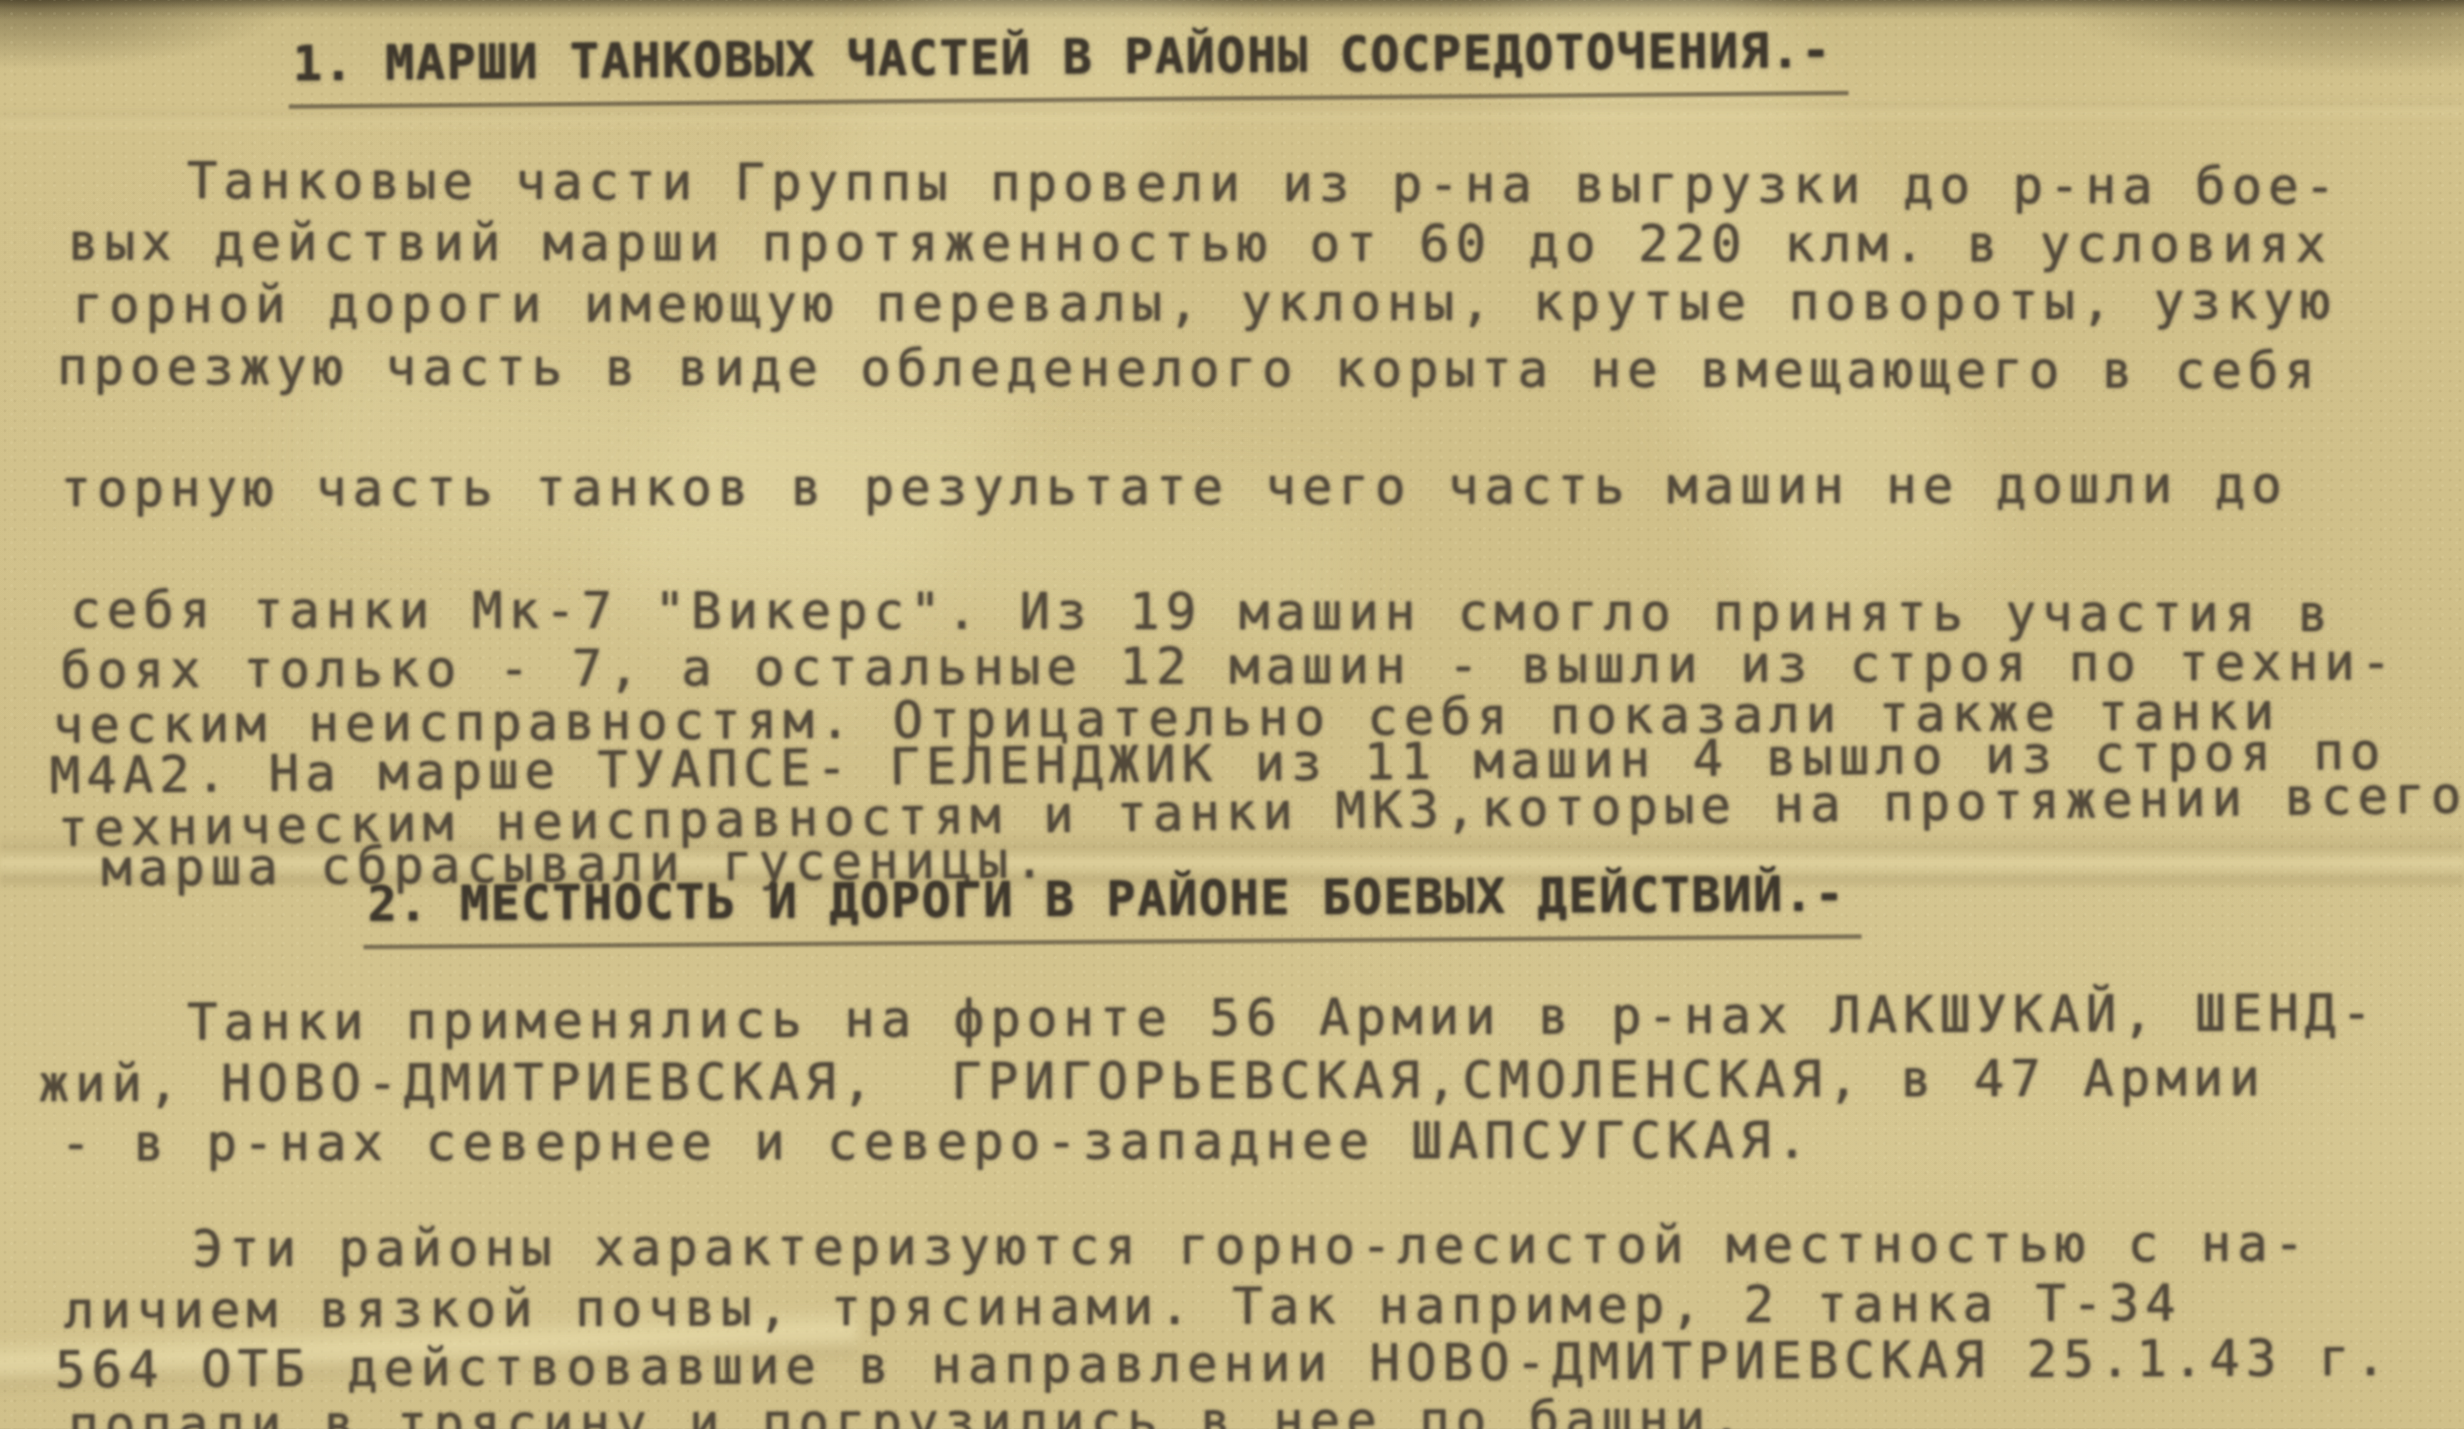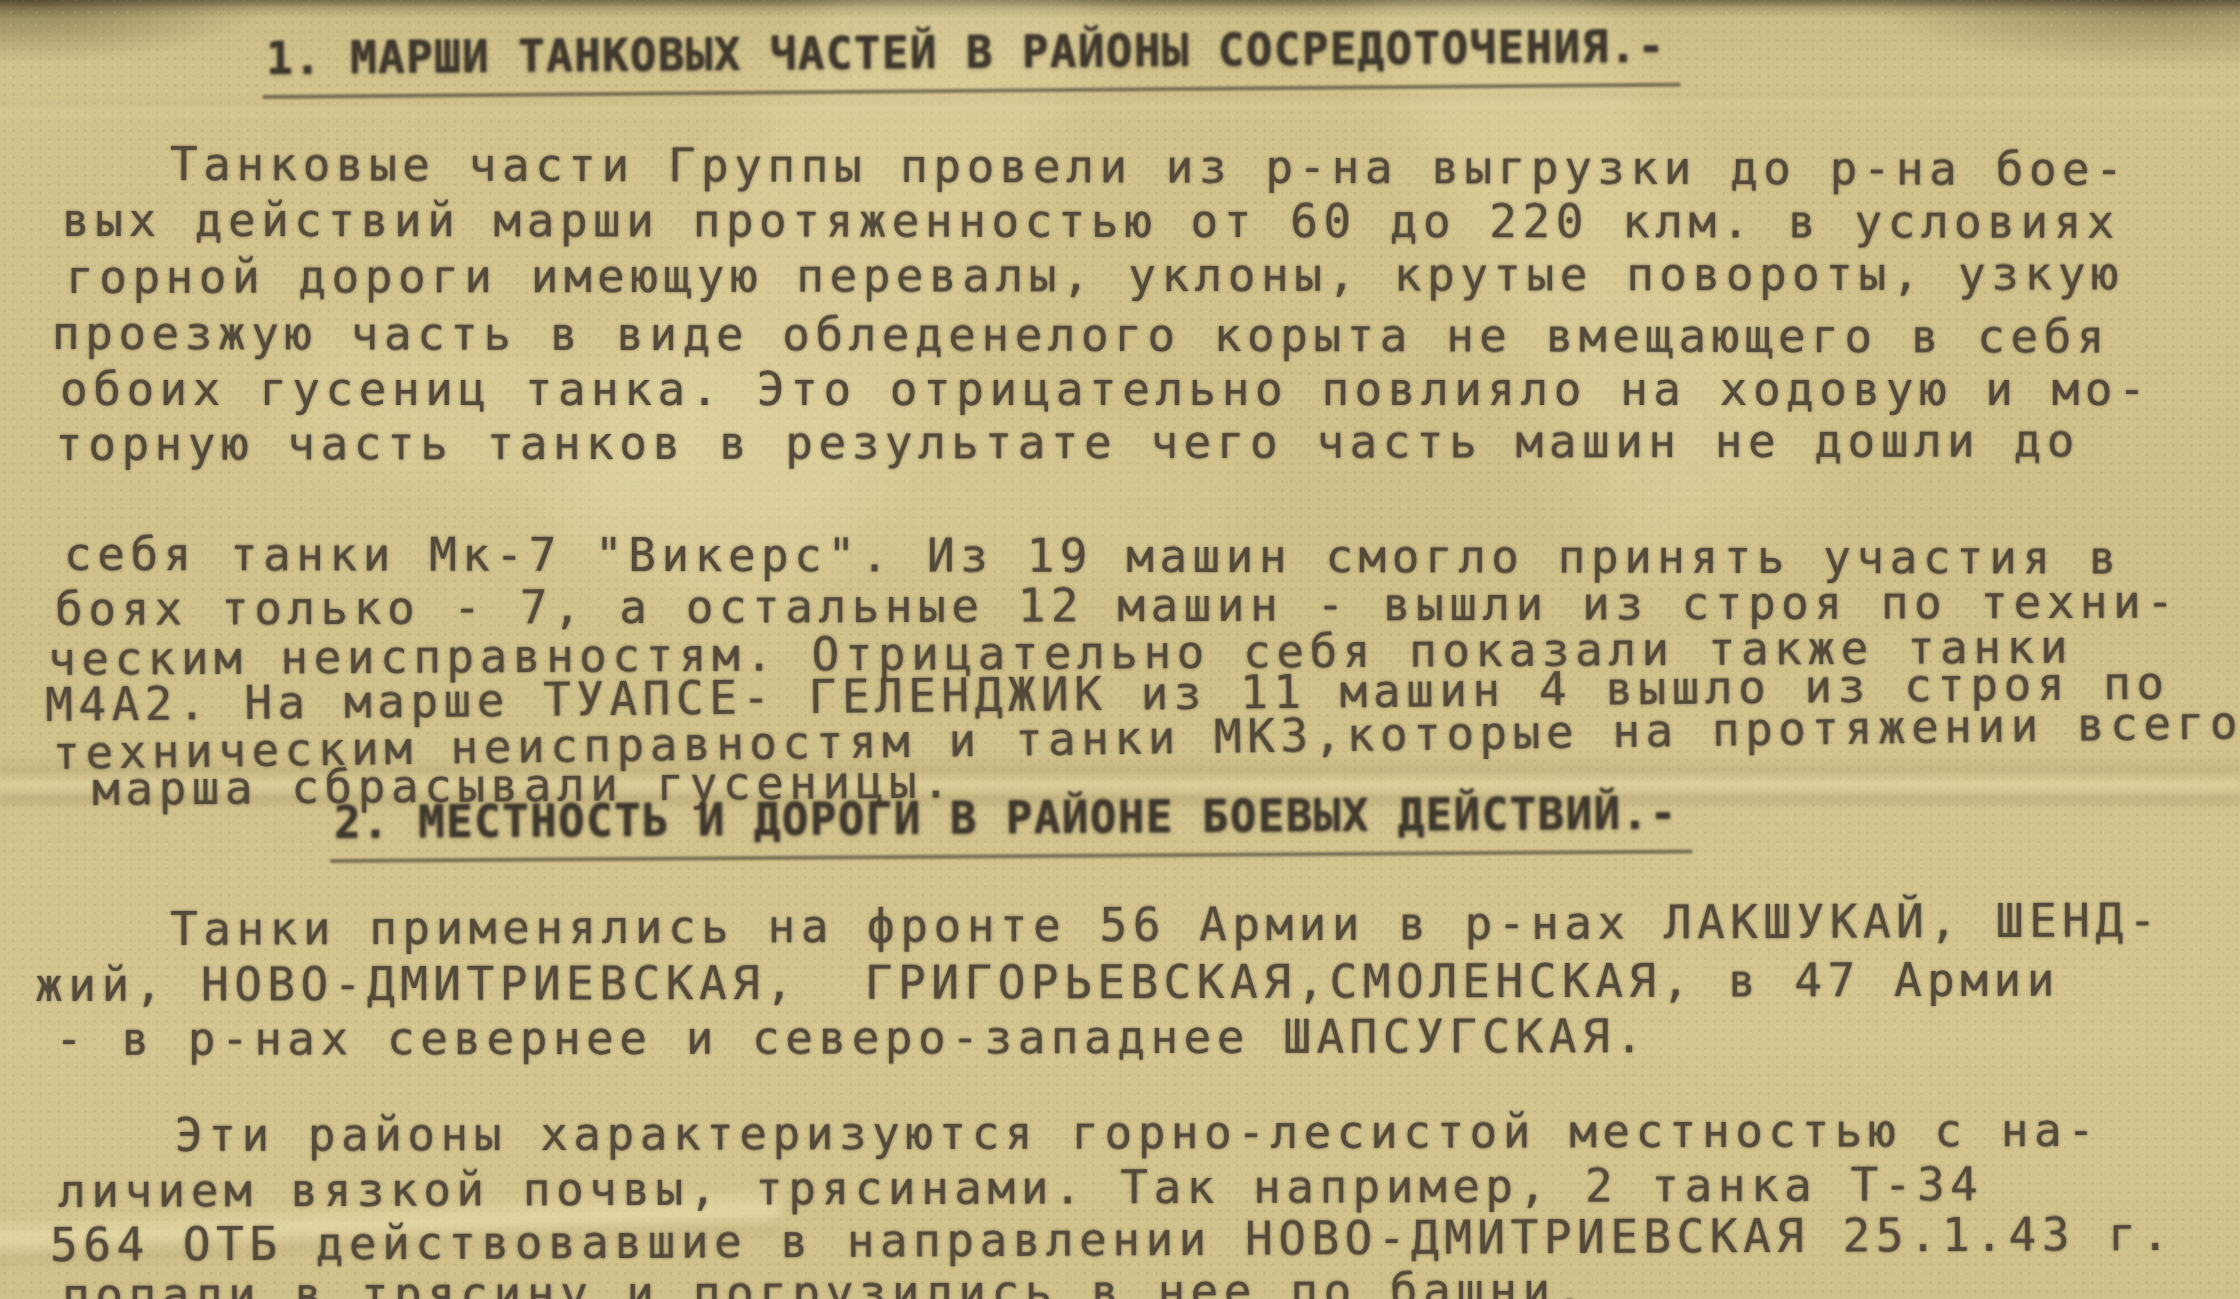--- a/index.html
+++ b/index.html
@@ -63,21 +63,20 @@
   <div class="crease-top"></div>
   <div class="crease-mid"></div>
   <div class="crease-bl"></div>
 
   <div class="h" style="top:34px;left:262px;transform:rotate(-0.5deg);">1. МАРШИ ТАНКОВЫХ ЧАСТЕЙ В РАЙОНЫ СОСРЕДОТОЧЕНИЯ.-</div>
 
   <div class="tline" style="top:141px;left:170px;transform:rotate(0.15deg);">Танковые части Группы провели из р-на выгрузки до р-на бое-</div>
   <div class="tline" style="top:197px;left:62px;transform:rotate(0.05deg);">вых действий марши протяженностью от 60 до 220 клм. в условиях</div>
   <div class="tline" style="top:254px;left:66px;transform:rotate(-0.1deg);">горной дороги имеющую перевалы, уклоны, крутые повороты, узкую</div>
   <div class="tline" style="top:310px;left:52px;transform:rotate(0.1deg);">проезжую часть в виде обледенелого корыта не вмещающего в себя</div>
-  <div class="tline" style="top:366px;left:60px;transform:rotate(0deg);">обоих гусениц танка. Это отрицательно повлияло на ходовую и мо-</div>
   <div class="tline" style="top:421px;left:55px;transform:rotate(-0.1deg);">торную часть танков в результате чего часть машин не дошли до</div>
   <div class="tline" style="top:531px;left:64px;transform:rotate(0.1deg);">себя танки Мк-7 "Викерс". Из 19 машин смогло принять участия в</div>
   <div class="tline" style="top:586px;left:55px;transform:rotate(-0.2deg);">боях только - 7, а остальные 12 машин - вышли из строя по техни-</div>
   <div class="tline" style="top:636px;left:48px;transform:rotate(-0.35deg);">ческим неисправностям. Отрицательно себя показали также танки</div>
   <div class="tline" style="top:682px;left:45px;transform:rotate(-0.6deg);">М4А2. На марше ТУАПСЕ- ГЕЛЕНДЖИК из 11 машин 4 вышло из строя по</div>
   <div class="tline" style="top:730px;left:52px;transform:rotate(-0.8deg);">техническим неисправностям и танки МК3,которые на протяжении всего</div>
   <div class="tline" style="top:766px;left:92px;transform:rotate(-0.5deg);">марша сбрасывали гусеницы.</div>
 
   <div class="h" style="top:798px;left:330px;transform:rotate(-0.4deg);">2. МЕСТНОСТЬ И ДОРОГИ В РАЙОНЕ БОЕВЫХ ДЕЙСТВИЙ.-</div>
 

